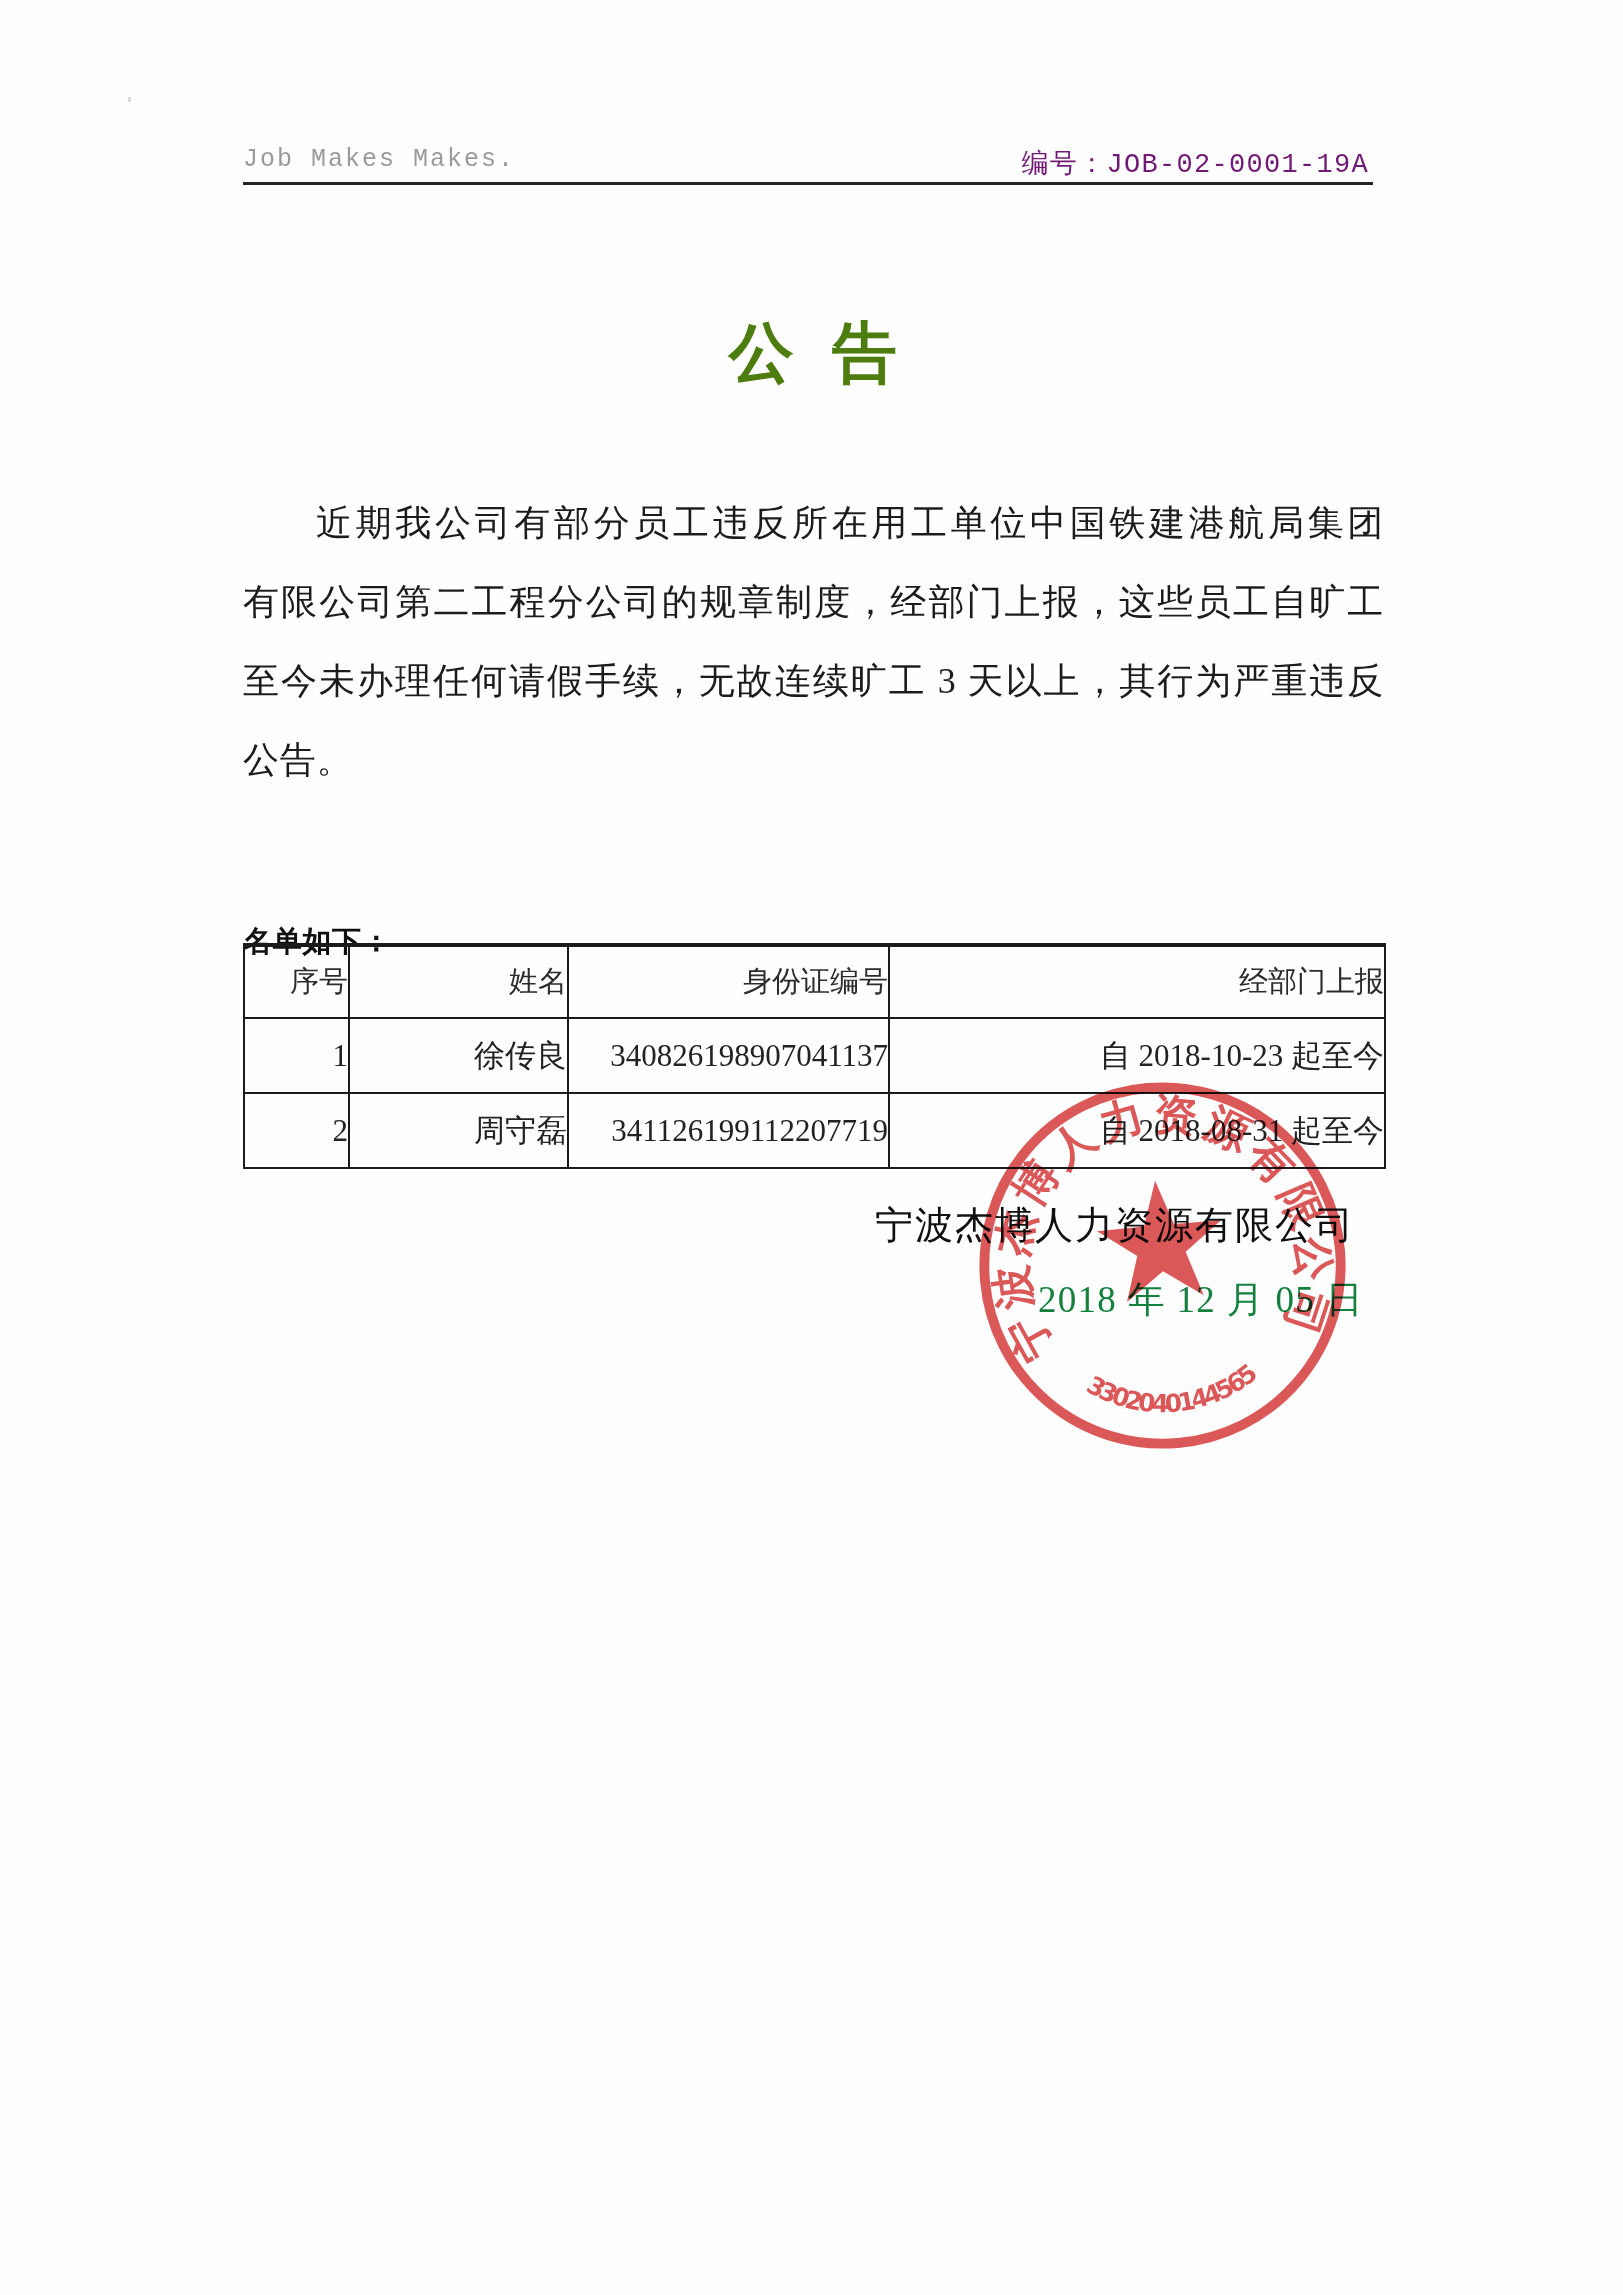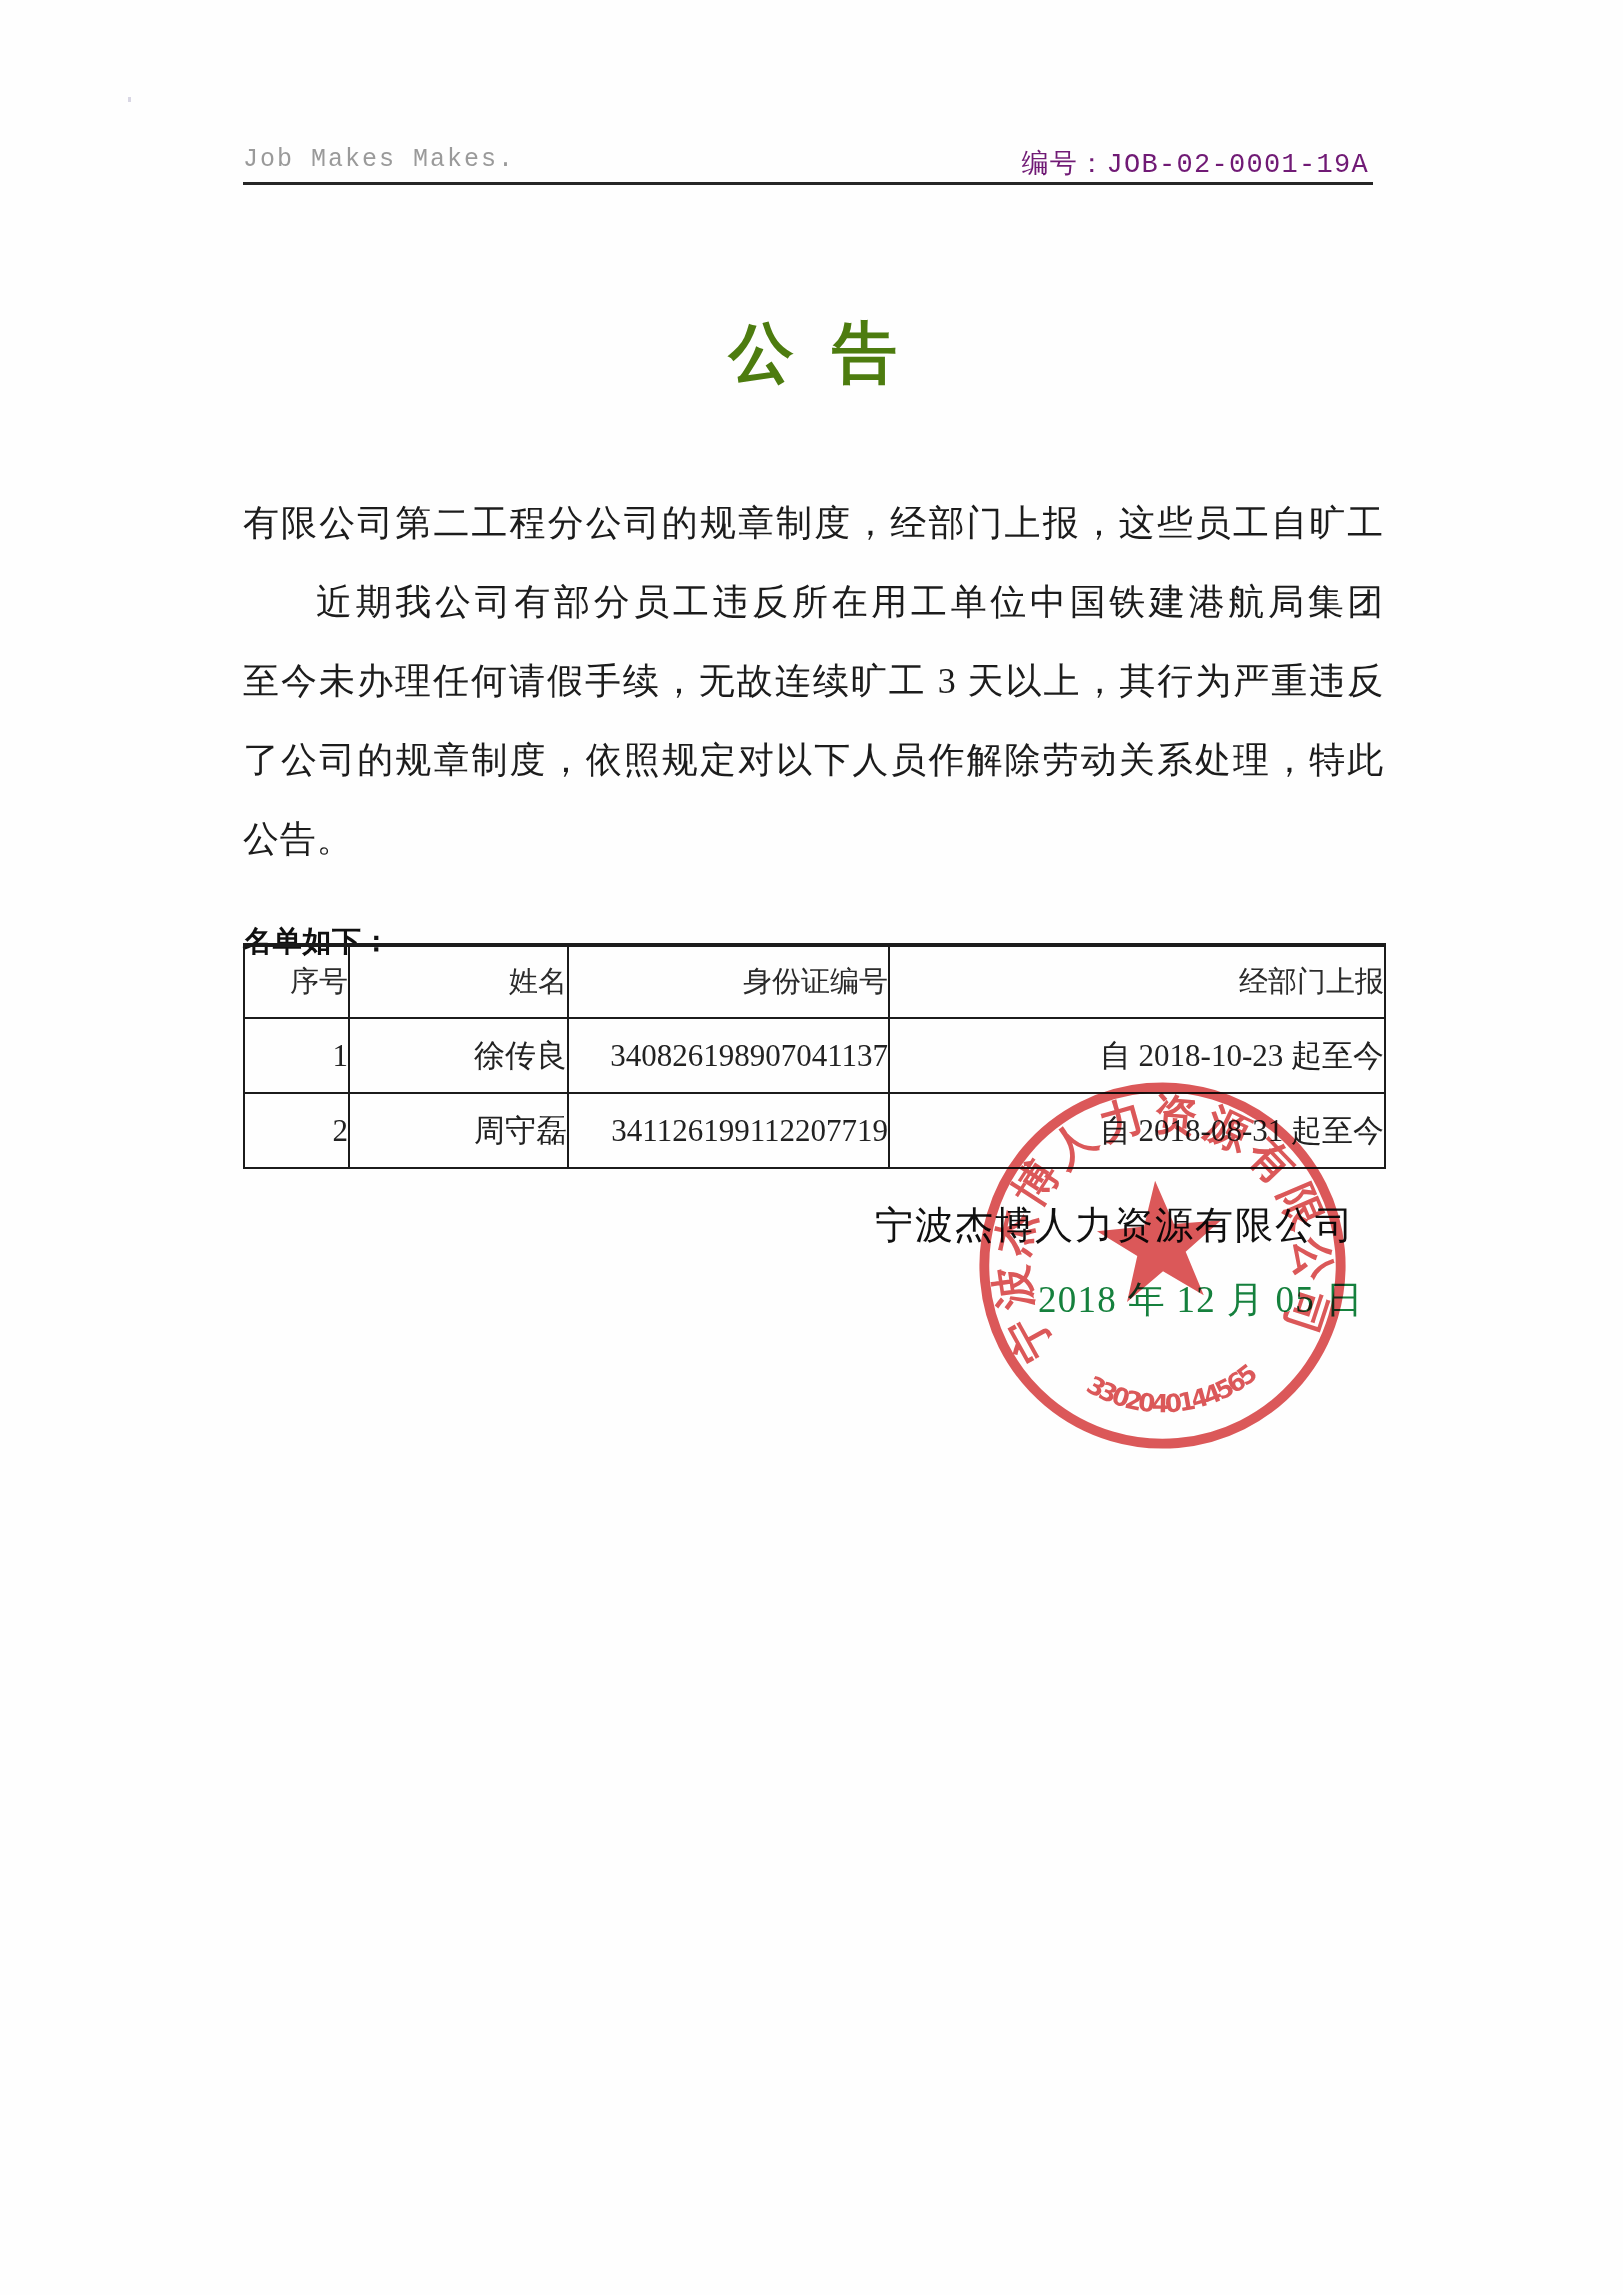--- a/index.html
+++ b/index.html
@@ -58,24 +58,23 @@
 <div class="page">
 
   <div class="hdr-slogan">Job Makes Makes.</div>
   <div class="hdr-docno">编号：JOB-02-0001-19A</div>
   <div class="hdr-rule"></div>
   <div class="scan-speck"></div>
 
   <div class="doc-title">公 告</div>
 
   <div class="body-block">
+    <div class="body-line first">近期我公司有部分员工违反所在用工单位中国铁建港航局集团</div>
     <div class="body-line">有限公司第二工程分公司的规章制度，经部门上报，这些员工自旷工</div>
-    <div class="body-line first">近期我公司有部分员工违反所在用工单位中国铁建港航局集团</div>
     <div class="body-line">至今未办理任何请假手续，无故连续旷工 3 天以上，其行为严重违反</div>
-    <div class="body-line">了公司的规章制度，依照规定对以下人员作解除劳动关系处理，特此</div>
     <div class="body-line last">公告。</div>
   </div>
 
   <div class="list-label">名单如下：</div>
 
   <table class="roster">
     <colgroup>
       <col style="width:105px">
         <col style="width:219px">
         <col style="width:321px">

